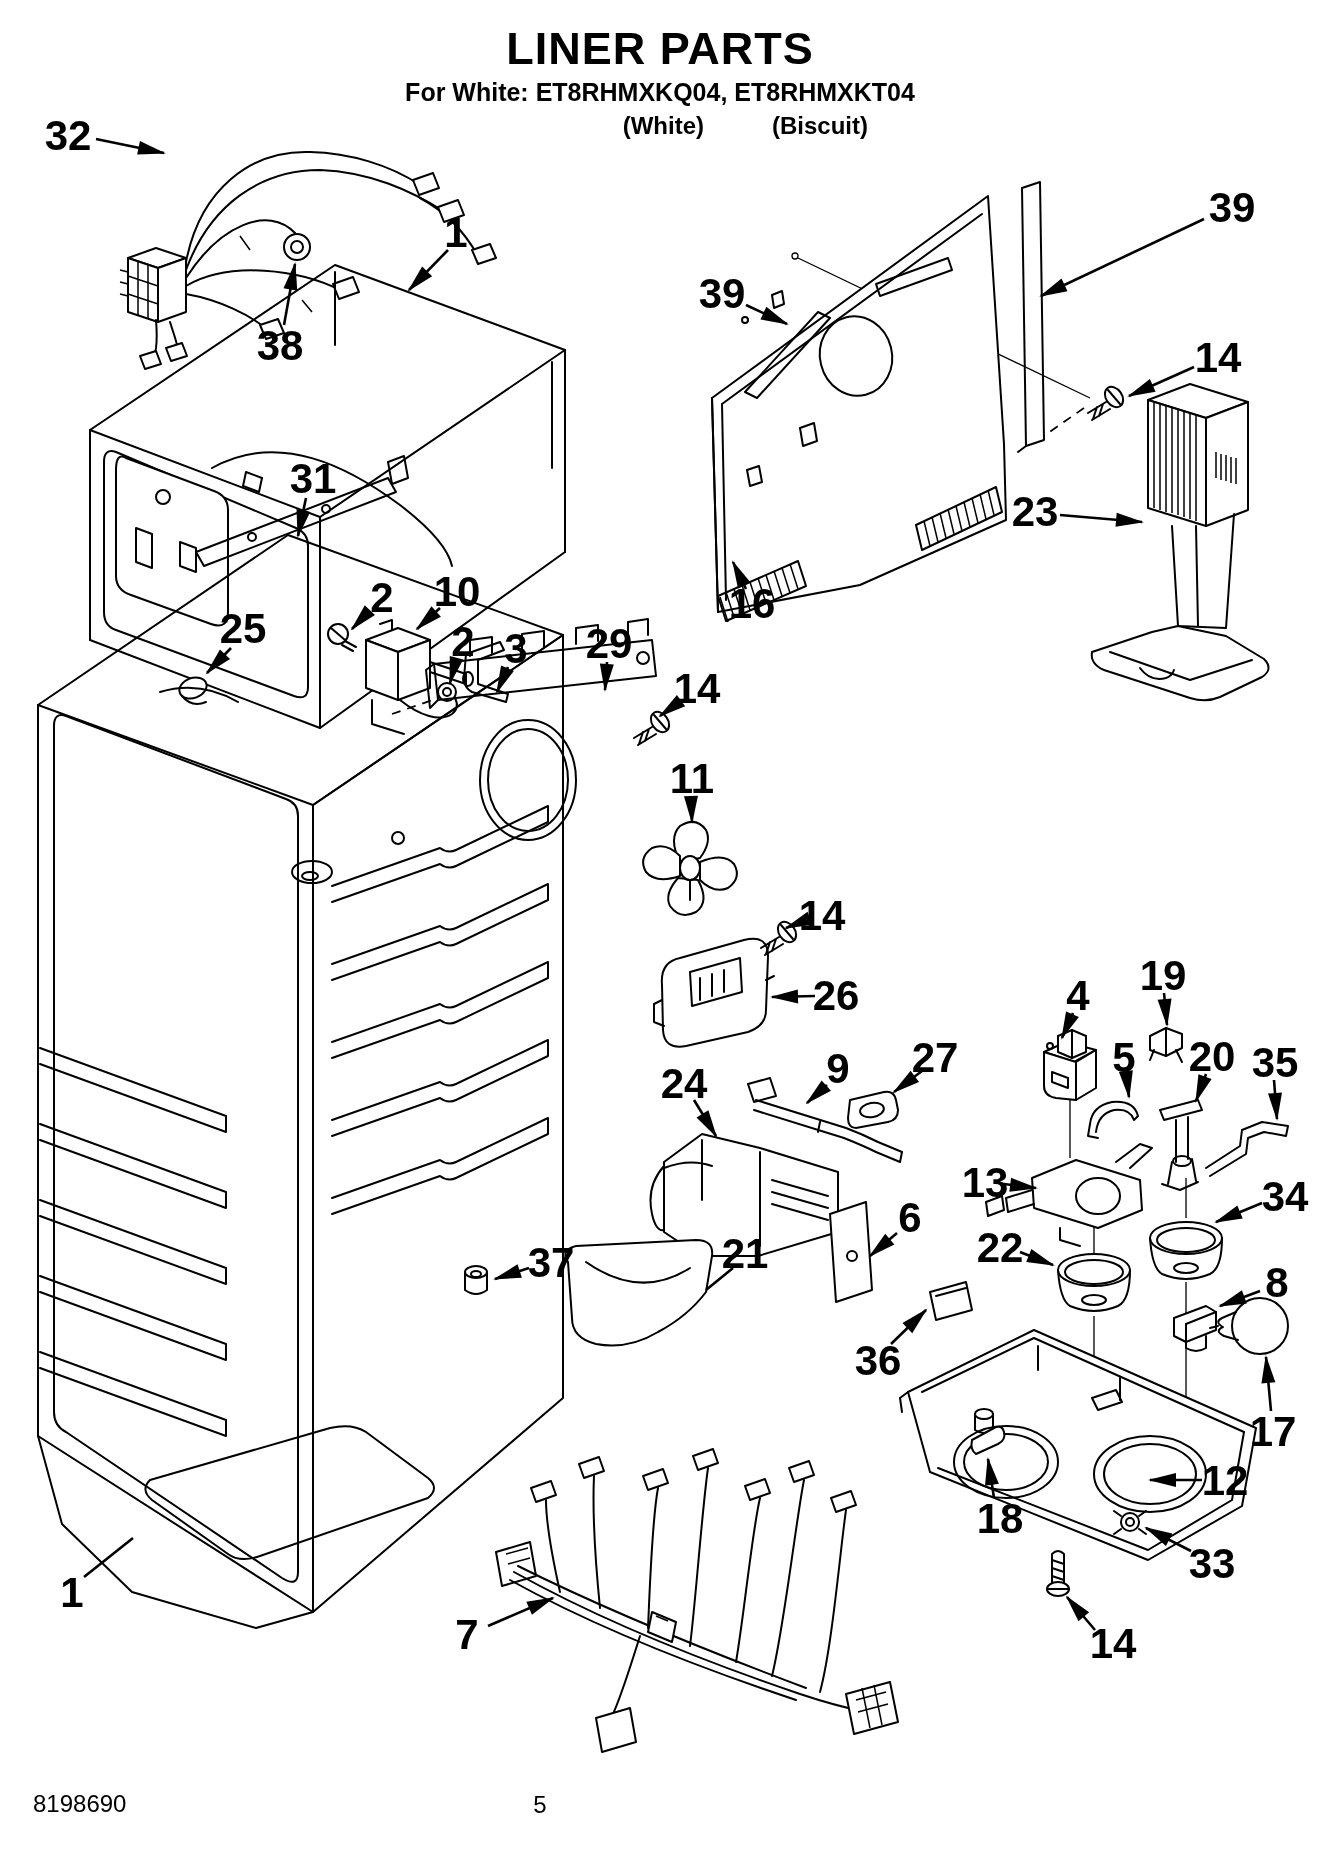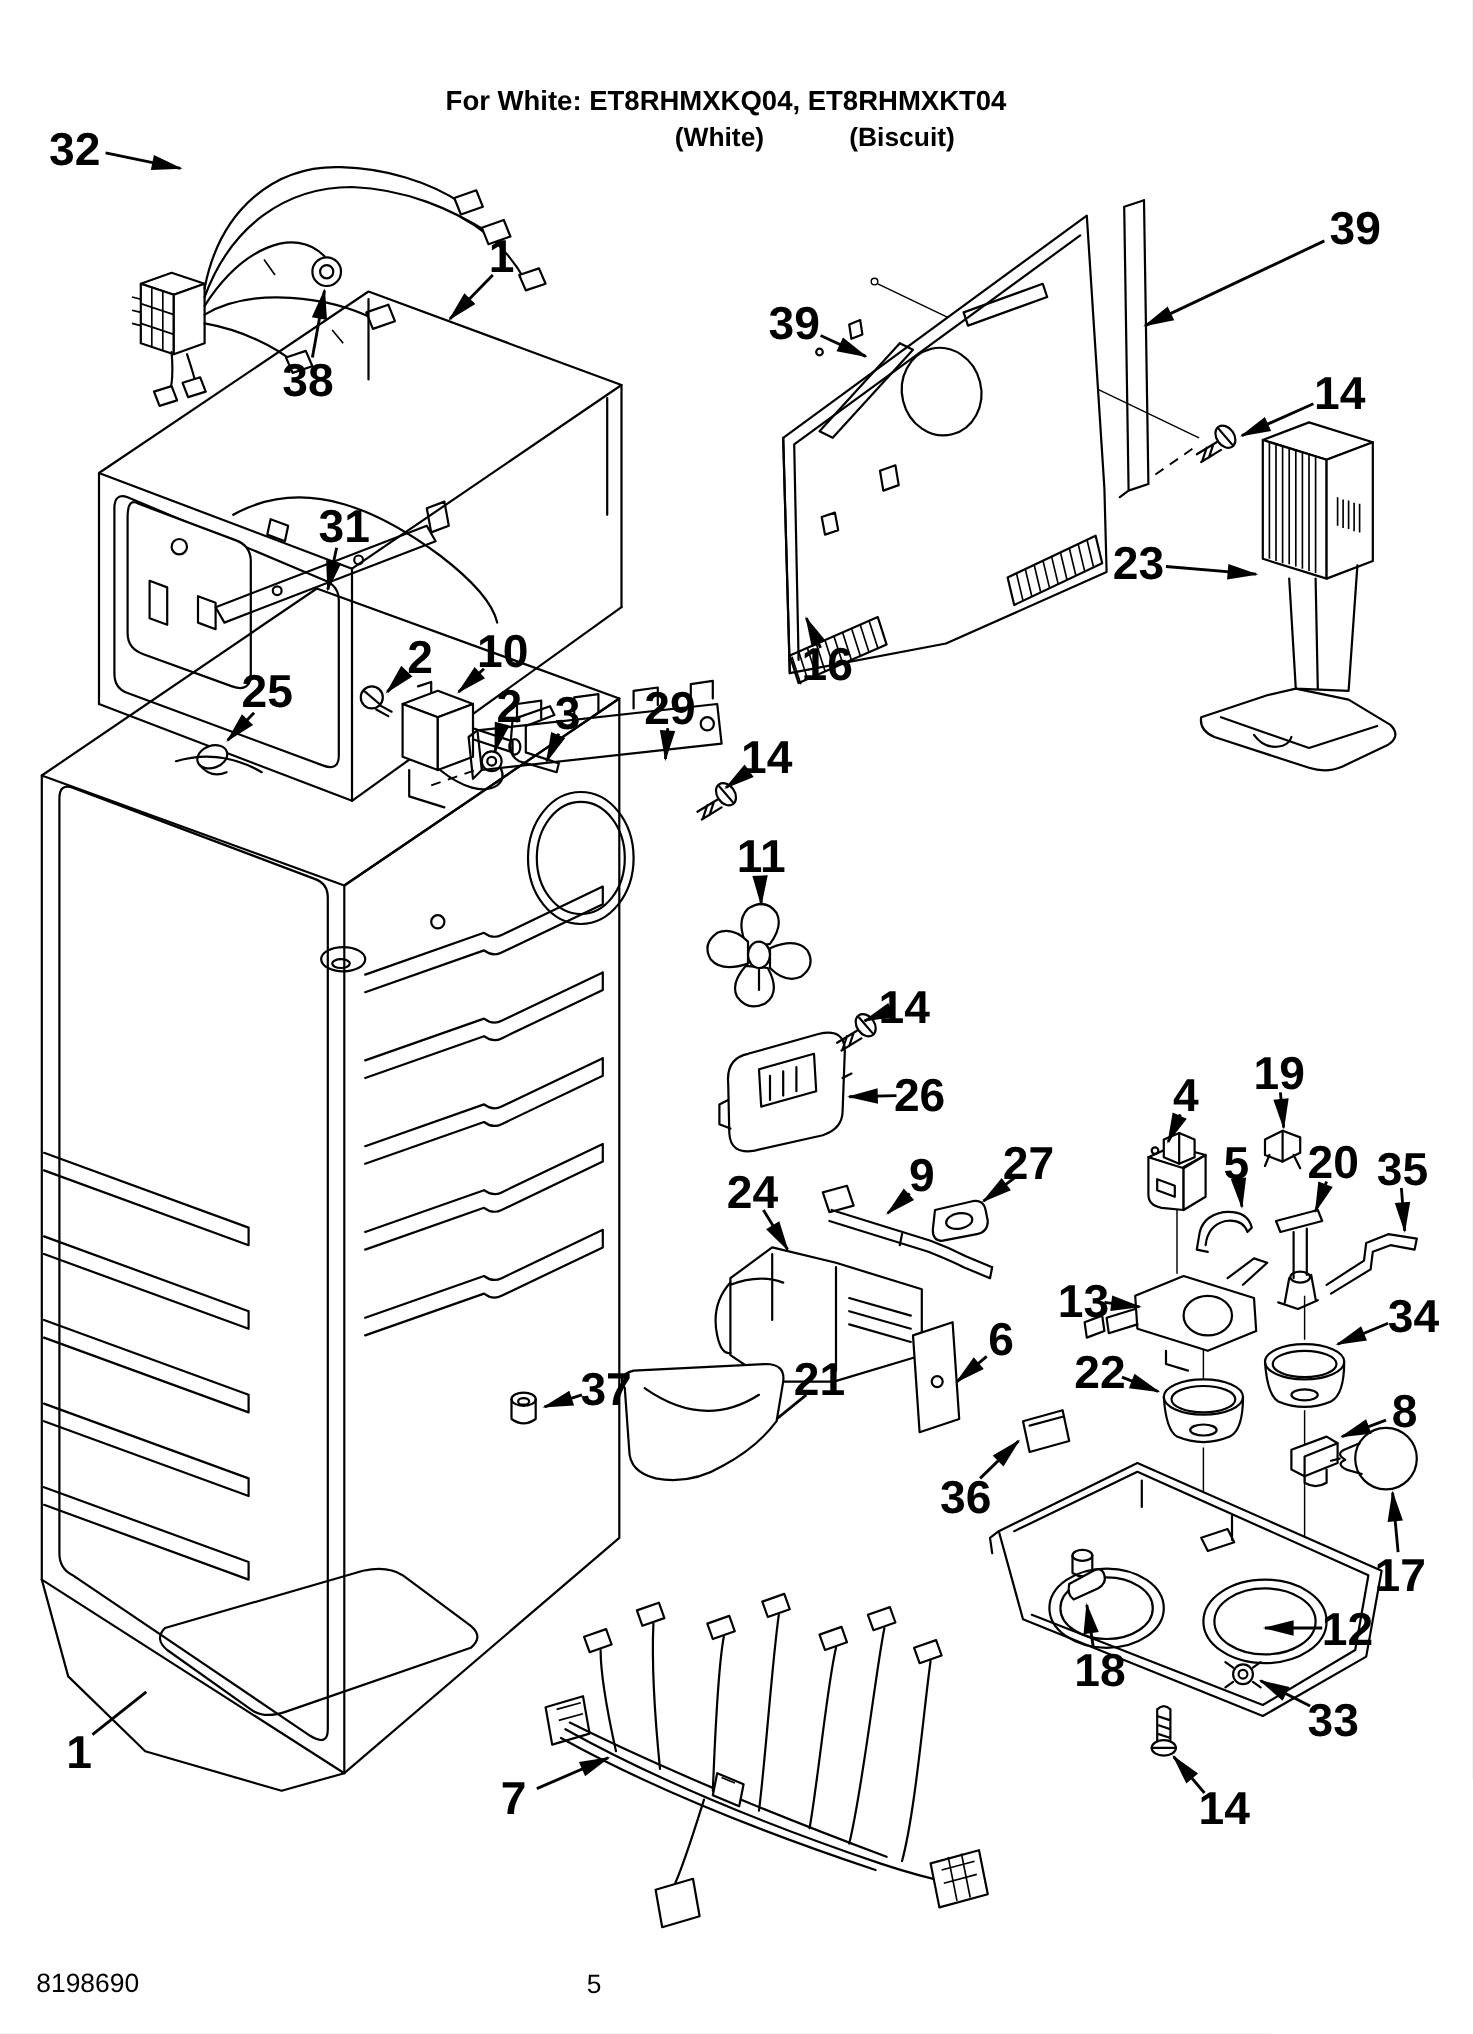--- a/index.html
+++ b/index.html
@@ -2,21 +2,21 @@
 <html><head>
 <meta charset="utf-8">
 <style>
   html,body{margin:0;padding:0;background:#888;}
   .page{position:relative;width:1339px;height:1849px;background:#ffffff;overflow:hidden;
         font-family:"Liberation Sans",sans-serif;color:#000;}
   .page svg{position:absolute;left:0;top:0;}
   .hdr{position:absolute;text-align:center;line-height:1;}
   #title{left:400px;top:26px;width:520px;font-size:45px;font-weight:700;letter-spacing:1px;}
   #models{left:370px;top:80px;width:580px;font-size:25px;font-weight:700;}
-  #white{left:604px;top:114px;width:100px;font-size:24px;font-weight:700;}
+  #white{left:604px;top:114px;width:100px;font-size:24px;font-weight:700;text-align:right;}
   #biscuit{left:762px;top:114px;width:116px;font-size:24px;font-weight:700;}
   #docnum{position:absolute;left:33px;top:1790px;font-size:24px;text-align:right;}
   #pagenum{position:absolute;left:522px;top:1791px;width:36px;text-align:center;font-size:24px;}
   .p{fill:none;stroke:#000;stroke-width:2;stroke-linecap:round;stroke-linejoin:round;}
   .pw{fill:#fff;stroke:#000;stroke-width:2;stroke-linejoin:round;}
   .h{fill:none;stroke:#000;stroke-width:1.5;}
   .thin{fill:none;stroke:#000;stroke-width:1.3;}
   .dash{fill:none;stroke:#000;stroke-width:1.8;stroke-dasharray:9 7;}
   .leader{stroke:#000;stroke-width:2.6;}
   .co{font:700 42px "Liberation Sans",sans-serif;fill:#000;text-anchor:middle;}
@@ -363,19 +363,20 @@
         <text x="1113" y="1658" class="co">14</text>
         <line x1="84" y1="1577" x2="133" y2="1538" class="leader"></line>
         <text x="72" y="1607" class="co">1</text>
         <line x1="488" y1="1626" x2="553" y2="1598" class="leader" marker-end="url(#ah)"></line>
         <text x="467" y="1649" class="co">7</text>
         <line x1="733" y1="1268" x2="706" y2="1290" class="leader"></line>
         <text x="745" y="1268" class="co">21</text>
       </g>
 </svg>
 
+<div class="hdr" id="title">LINER PARTS</div>
 <div class="hdr" id="models">For White: ET8RHMXKQ04, ET8RHMXKT04</div>
 <div class="hdr" id="white">(White)</div>
 <div class="hdr" id="biscuit">(Biscuit)</div>
 <div id="docnum">8198690</div>
 <div id="pagenum">5</div>
 
 </div>
 
 </body></html>

